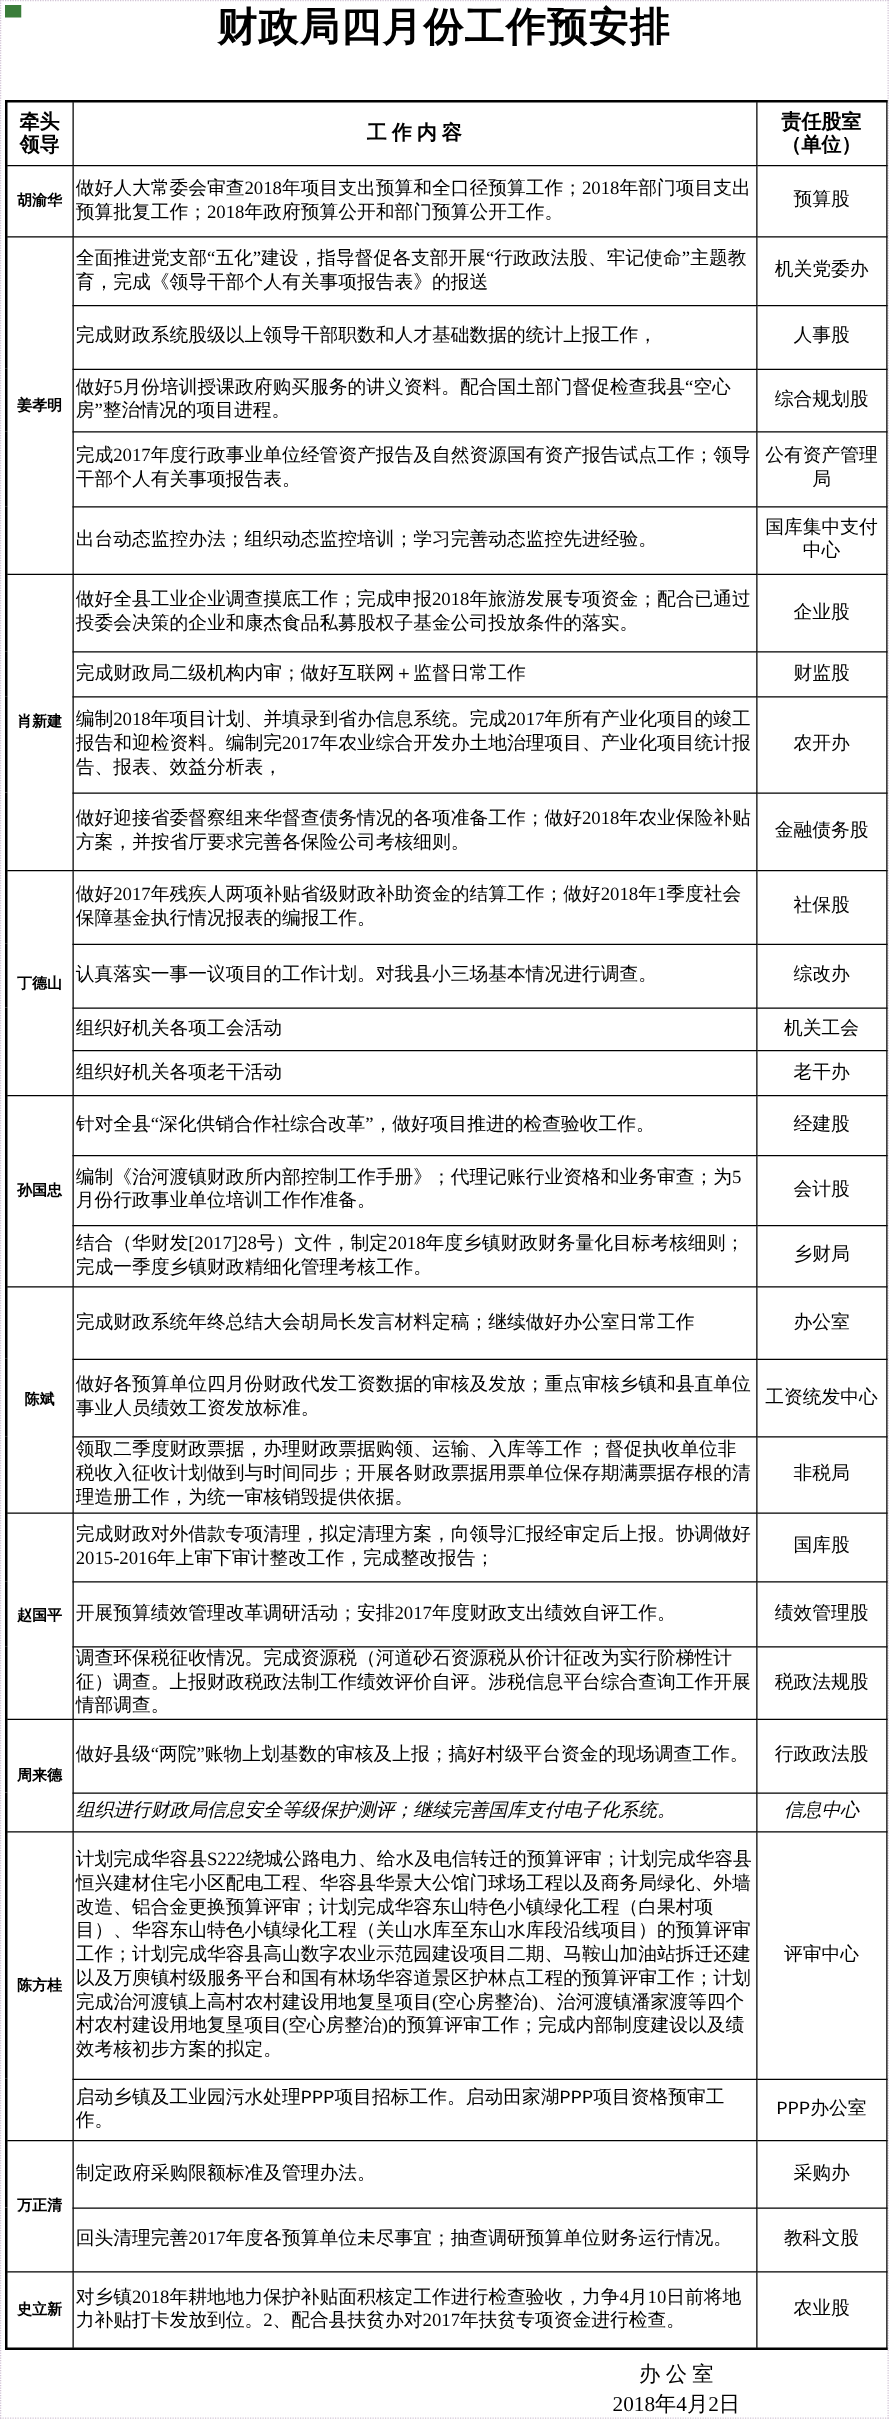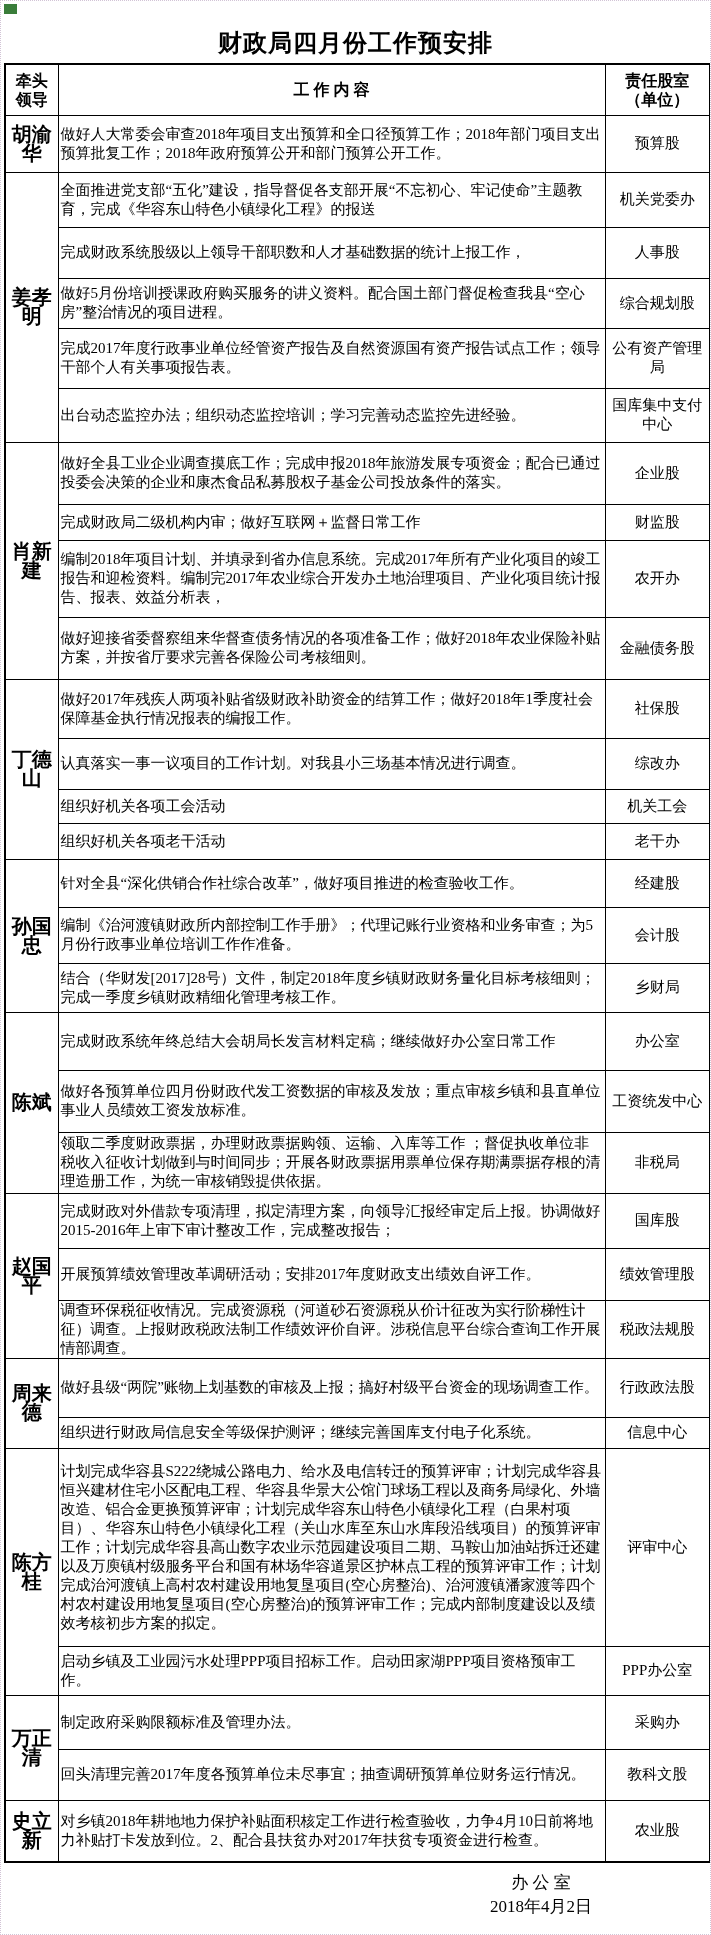--- a/index.html
+++ b/index.html
@@ -14,24 +14,23 @@
   }
   .corner-marker {
     position: absolute; left: 3px; top: 3px;
     width: 13px; height: 10px;
     background: #3a7d3a;
   }
   .title {
     text-align: center;
     font-family: "Liberation Sans", sans-serif;
     font-weight: bold;
-    font-size: 24px;
+    font-size: 32px;
     line-height: 40px;
-    padding-top: 22px;
-    height: 62px;
+    height: 79px;
     box-sizing: border-box;
     letter-spacing: 1px;
   }
   table.work-table {
     border-collapse: collapse;
     table-layout: fixed;
     width: 705px;
     margin: 0 3px;
     border: 2px solid #000;
     padding-left: 18px;
@@ -51,21 +50,21 @@
   thead th {
     font-weight: bold;
     text-align: center;
     font-size: 16px;
     white-space: pre-line;
     height: 51px;
   }
   td.leader-cell {
     font-weight: bold;
     text-align: center;
-    font-size: 20px;
+    font-size: 12px;
     letter-spacing: 0px;
   }
   td.content-cell { text-align: left; }
   td.unit-cell { text-align: center; }
   .footer {
     float: right;
     margin-right: 118px;
     margin-top: 8px;
     text-align: center;
     font-size: 17px;
@@ -95,21 +94,21 @@
     </tr>
   </thead>
   <tbody>
       <tr style="height: 57px;">
         <td class="leader-cell" rowspan="1">胡渝华</td>
         <td class="content-cell">做好人大常委会审查2018年项目支出预算和全口径预算工作；2018年部门项目支出预算批复工作；2018年政府预算公开和部门预算公开工作。</td>
         <td class="unit-cell">预算股</td>
       </tr>
       <tr style="height: 55px;">
         <td class="leader-cell" rowspan="5">姜孝明</td>
-        <td class="content-cell">全面推进党支部“五化”建设，指导督促各支部开展“不忘初心、牢记使命”主题教育，完成《华容东山特色小镇绿化工程》的报送</td>
+        <td class="content-cell">全面推进党支部“五化”建设，指导督促各支部开展“行政政法股、牢记使命”主题教育，完成《领导干部个人有关事项报告表》的报送</td>
         <td class="unit-cell">机关党委办</td>
       </tr>
       <tr style="height: 51px;">
         <td class="content-cell">完成财政系统股级以上领导干部职数和人才基础数据的统计上报工作，</td>
         <td class="unit-cell">人事股</td>
       </tr>
       <tr style="height: 50px;">
         <td class="content-cell">做好5月份培训授课政府购买服务的讲义资料。配合国土部门督促检查我县“空心房”整治情况的项目进程。</td>
         <td class="unit-cell">综合规划股</td>
       </tr>
@@ -192,30 +191,30 @@
       </tr>
       <tr style="height: 58px;">
         <td class="content-cell">调查环保税征收情况。完成资源税（河道砂石资源税从价计征改为实行阶梯性计征）调查。上报财政税政法制工作绩效评价自评。涉税信息平台综合查询工作开展情部调查。</td>
         <td class="unit-cell">税政法规股</td>
       </tr>
       <tr style="height: 59px;">
         <td class="leader-cell" rowspan="2">周来德</td>
         <td class="content-cell">做好县级“两院”账物上划基数的审核及上报；搞好村级平台资金的现场调查工作。</td>
         <td class="unit-cell">行政政法股</td>
       </tr>
-      <tr style="height: 31px;">
+      <tr style="height: 31px; font-style: italic;">
         <td class="content-cell">组织进行财政局信息安全等级保护测评；继续完善国库支付电子化系统。</td>
         <td class="unit-cell">信息中心</td>
       </tr>
       <tr style="height: 198px;">
         <td class="leader-cell" rowspan="2">陈方桂</td>
         <td class="content-cell">计划完成华容县S222绕城公路电力、给水及电信转迁的预算评审；计划完成华容县恒兴建材住宅小区配电工程、华容县华景大公馆门球场工程以及商务局绿化、外墙改造、铝合金更换预算评审；计划完成华容东山特色小镇绿化工程（白果村项目）、华容东山特色小镇绿化工程（关山水库至东山水库段沿线项目）的预算评审工作；计划完成华容县高山数字农业示范园建设项目二期、马鞍山加油站拆迁还建以及万庾镇村级服务平台和国有林场华容道景区护林点工程的预算评审工作；计划完成治河渡镇上高村农村建设用地复垦项目(空心房整治)、治河渡镇潘家渡等四个村农村建设用地复垦项目(空心房整治)的预算评审工作；完成内部制度建设以及绩效考核初步方案的拟定。</td>
         <td class="unit-cell">评审中心</td>
       </tr>
-      <tr style="height: 49px;">
+      <tr style="height: 49px; font-family: Liberation Mono, monospace;">
         <td class="content-cell">启动乡镇及工业园污水处理PPP项目招标工作。启动田家湖PPP项目资格预审工作。</td>
         <td class="unit-cell">PPP办公室</td>
       </tr>
       <tr style="height: 54px;">
         <td class="leader-cell" rowspan="2">万正清</td>
         <td class="content-cell">制定政府采购限额标准及管理办法。</td>
         <td class="unit-cell">采购办</td>
       </tr>
       <tr style="height: 51px;">
         <td class="content-cell">回头清理完善2017年度各预算单位未尽事宜；抽查调研预算单位财务运行情况。</td>

